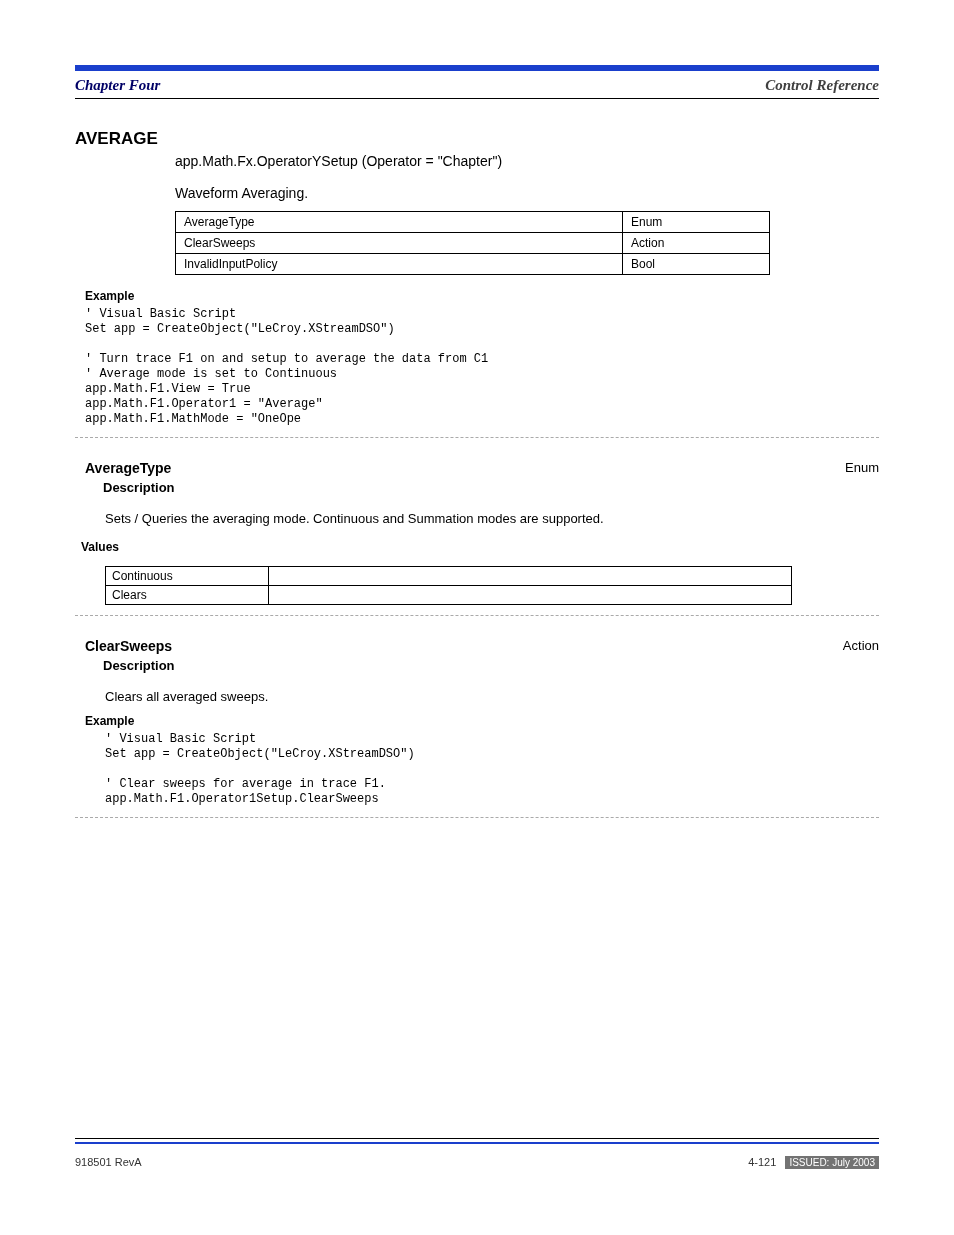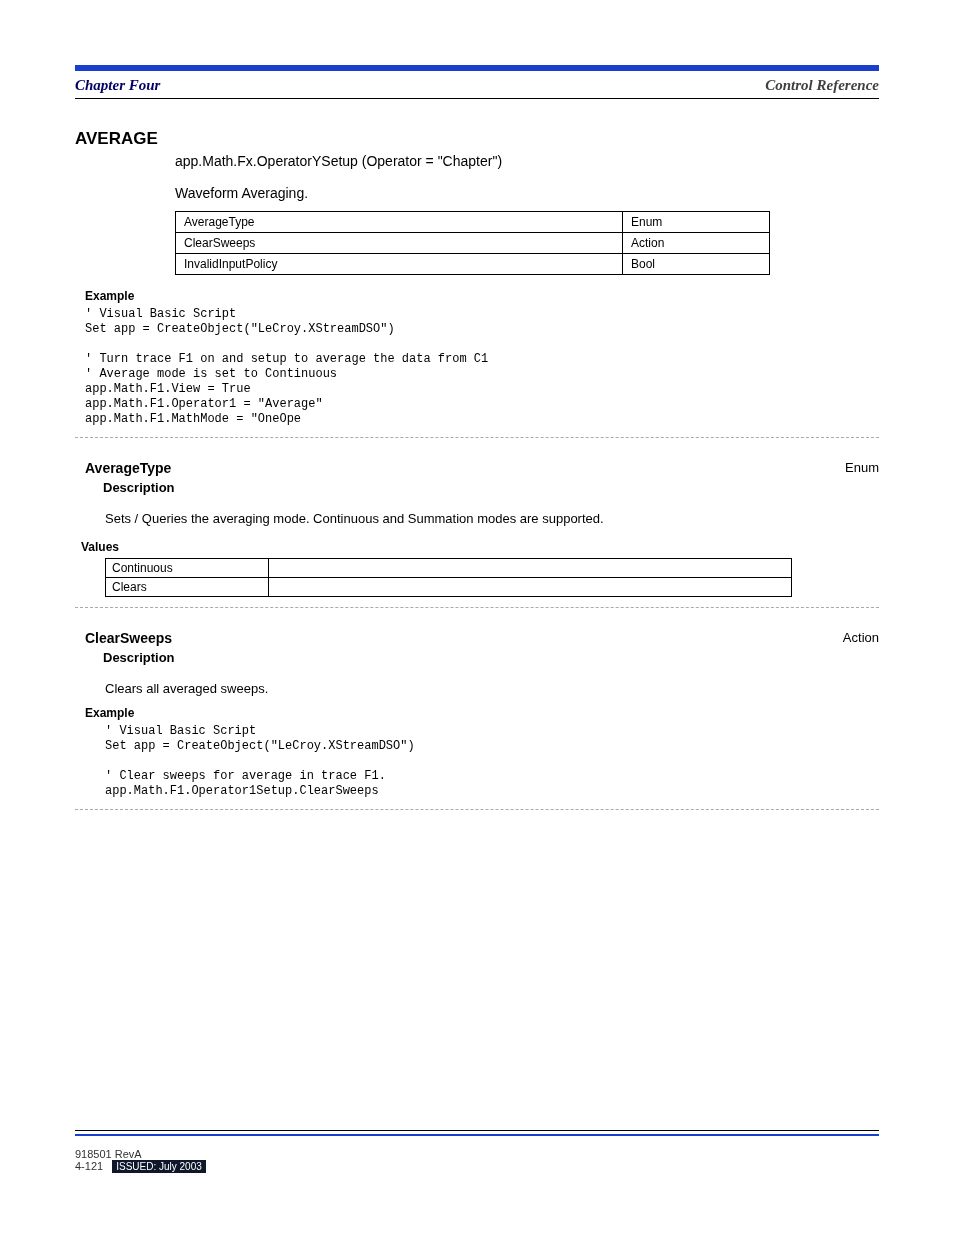--- a/index.html
+++ b/index.html
@@ -115,21 +115,21 @@
     margin: 16px 0 10px 30px;
   }
   .values-heading {
     font-family: "Trebuchet MS", Arial, sans-serif;
     font-size: 12px;
     font-weight: bold;
     margin: 14px 0 4px 6px;
   }
   .values-table {
     border-collapse: collapse;
-    margin: 4px 0 6px 30px;
+    margin: 12px 0 6px 30px;
     font-family: "Trebuchet MS", Arial, sans-serif;
     font-size: 12px;
   }
   .values-table td {
     border: 1px solid #000;
     padding: 2px 6px;
   }
   .values-table .vcol-a { width: 150px; }
   .values-table .vcol-b { width: 510px; }
   .footer {
@@ -144,25 +144,24 @@
     height: 2px;
     background: #1a3fcc;
     margin-bottom: 12px;
   }
   .foot-row {
     display: flex;
     justify-content: space-between;
     font-family: "Trebuchet MS", Arial, sans-serif;
     font-size: 11px;
     color: #333;
-    flex-direction: column;
   }
   .foot-right-badge {
     display: inline-block;
-    background: #0f172a;
+    background: #737373;
     color: #fff;
     font-size: 10px;
     padding: 1px 4px;
     margin-left: 6px;
     line-height: 1.1;
   }
 </style>
 </head>
 <body>
 

